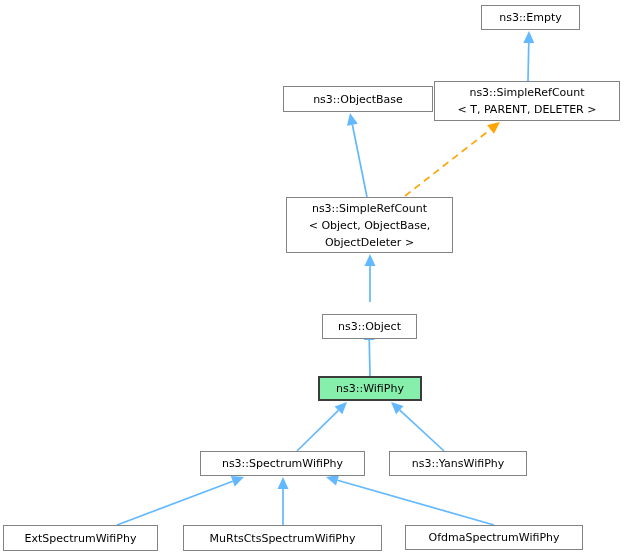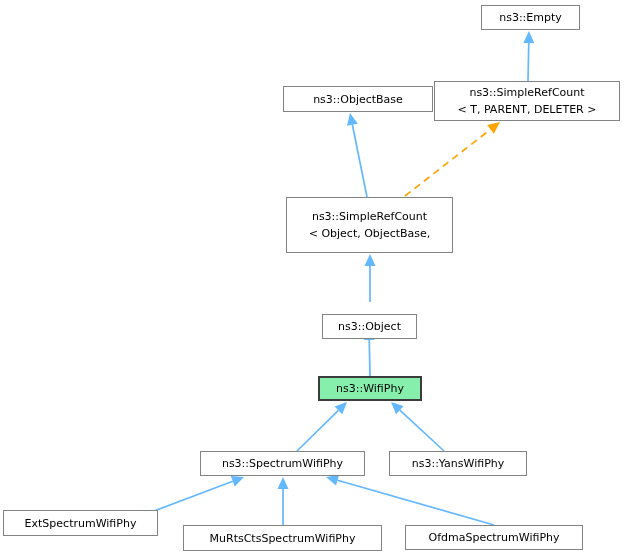--- a/index.html
+++ b/index.html
@@ -103,39 +103,40 @@
     <span>&lt; T, PARENT, DELETER &gt;</span>
   </div>
 
   <div class="node" style="left:283px; top:86px; width:150px; height:26px;">
     <span>ns3::ObjectBase</span>
   </div>
 
   <div class="node" style="left:286px; top:197px; width:167px; height:56px;">
     <span>ns3::SimpleRefCount</span>
     <span>&lt; Object, ObjectBase,</span>
+    <span>ObjectDeleter &gt;</span>
   </div>
 
   <div class="node" style="left:322px; top:302px; width:95px; height:25px;margin-top:12px;">
     <span>ns3::Object</span>
   </div>
 
   <div class="node current" style="left:318px; top:376px; width:104px; height:25px;">
     <span>ns3::WifiPhy</span>
   </div>
 
   <div class="node" style="left:200px; top:451px; width:165px; height:25px;justify-content:center;">
     <span>ns3::SpectrumWifiPhy</span>
   </div>
 
   <div class="node" style="left:389px; top:451px; width:138px; height:25px;">
     <span>ns3::YansWifiPhy</span>
   </div>
 
-  <div class="node" style="left:3px; top:510px; width:155px; height:26px;">
+  <div class="node" style="left:3px; top:525px; width:155px; height:26px;">
     <span>ExtSpectrumWifiPhy</span>
   </div>
 
   <div class="node" style="left:183px; top:525px; width:199px; height:26px;">
     <span>MuRtsCtsSpectrumWifiPhy</span>
   </div>
 
   <div class="node" style="left:405px; top:525px; width:178px; height:25px;">
     <span>OfdmaSpectrumWifiPhy</span>
   </div>

